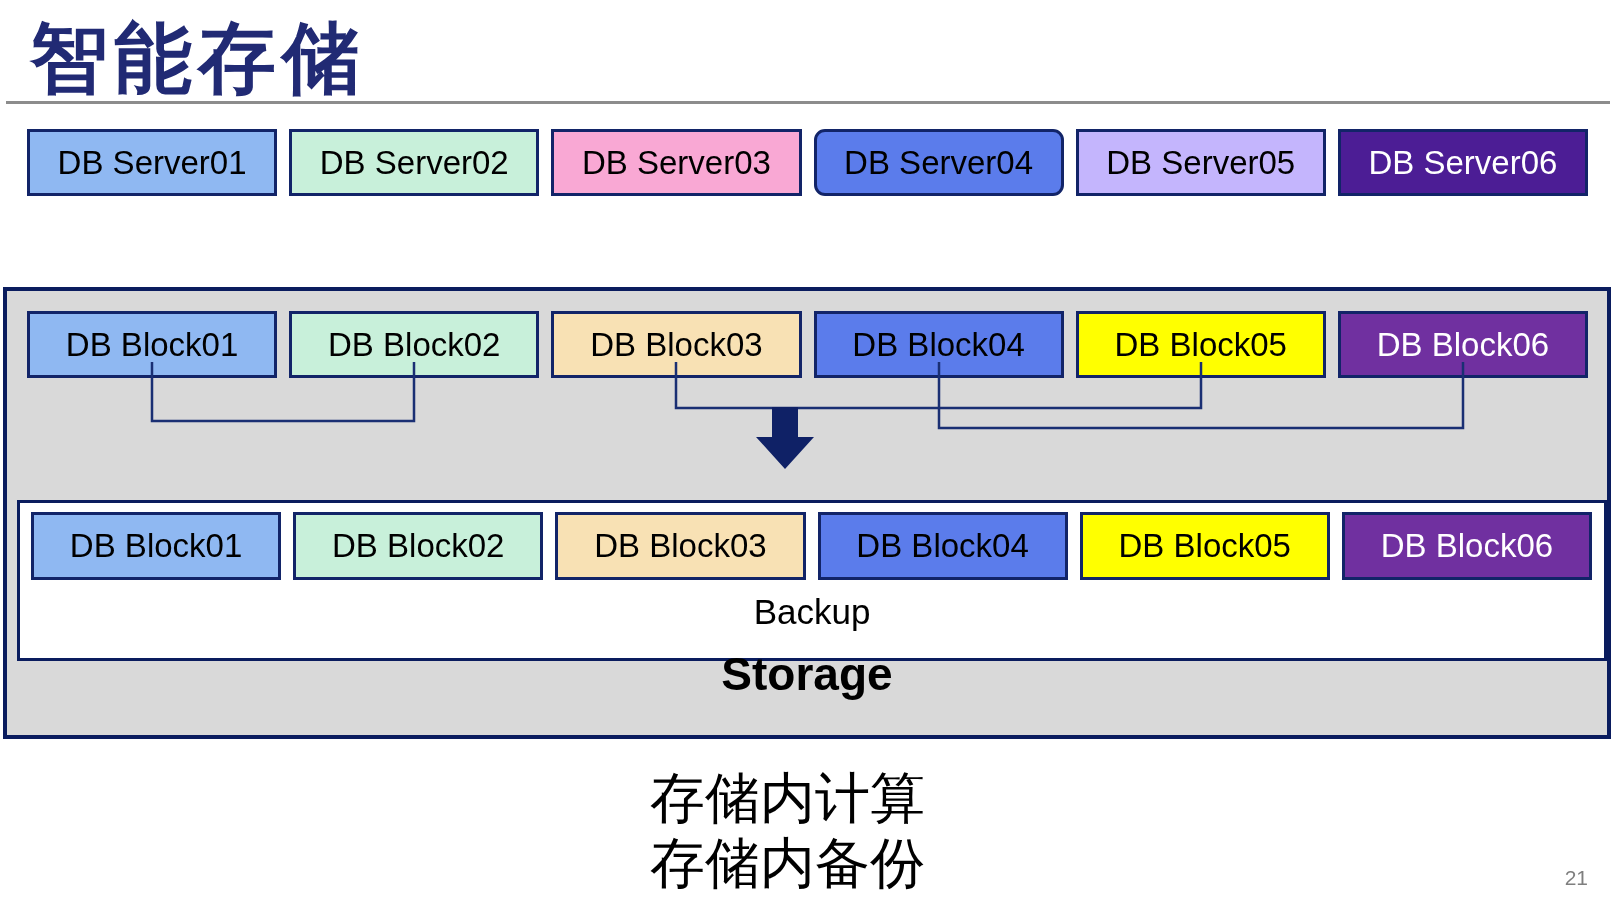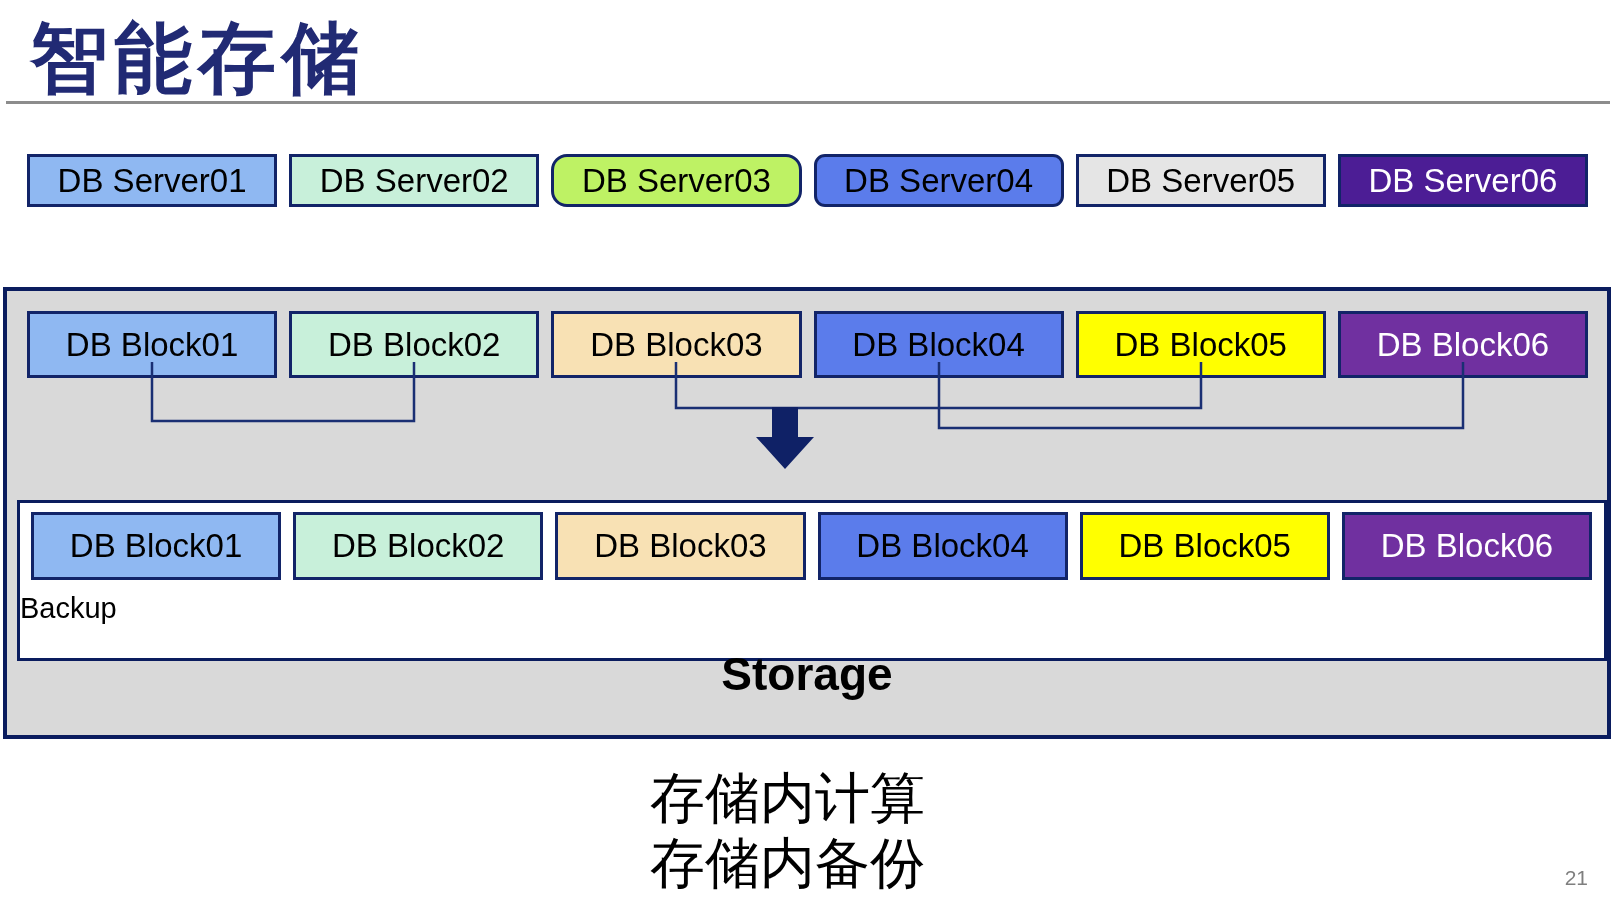--- a/index.html
+++ b/index.html
@@ -32,35 +32,35 @@
     position:absolute;display:grid;
     grid-template-columns:repeat(6,1fr);gap:12px;
     width:1561px;
   }
   .row .box{
     border:3px solid var(--boxborder);
     box-sizing:border-box;
     display:flex;align-items:center;justify-content:center;
     font-size:33px;white-space:nowrap;overflow:hidden;
   }
-  .servers{left:27px;top:154px;height:53px}
+  .servers{left:27px;top:129px;height:67px}
   .blocks-top{left:20px;top:20px;height:67px}   
   .blocks-backup{left:11px;top:9px;height:68px} 
 
   .storage-container{
     position:absolute;left:3px;top:271px;width:1608px;height:452px;
     background:var(--grayfill);border:4px solid var(--darknavy);box-sizing:border-box;margin-top:16px;
   }
   .backup-box{
     position:absolute;left:10px;top:209px;width:1590px;height:161px;
     background:#ffffff;border:3px solid var(--darknavy);box-sizing:border-box;
   }
   .backup-label{
     position:absolute;left:0;top:89px;width:100%;
-    font-size:29px;color:#000;
+    text-align:center;font-size:35px;color:#000;
   }
   .storage-label{
     position:absolute;left:0;top:356px;width:100%;
     text-align:center;font-size:46px;font-weight:bold;color:#000;
   }
 
   .connector-layer{
     position:absolute;left:0;top:0;width:1620px;height:910px;
     pointer-events:none;
   }
@@ -80,23 +80,23 @@
 <body>
 
 <div class="slide">
 
   <h1 class="title">智能存储</h1>
   <div class="title-rule"></div>
 
   <div class="row servers" id="server-row">
       <div class="box" style="background: rgb(143, 184, 242); color: rgb(0, 0, 0);">DB Server01</div>
       <div class="box" style="background: rgb(200, 240, 218); color: rgb(0, 0, 0);">DB Server02</div>
-      <div class="box" style="background: #bef264; color: rgb(0, 0, 0); border-radius: 16px;">DB Server03</div>
+      <div class="box" style="background: #f9a8d4; color: rgb(0, 0, 0);">DB Server03</div>
       <div class="box" style="background: rgb(91, 124, 235); color: rgb(0, 0, 0); border-radius: 11px;">DB Server04</div>
-      <div class="box" style="background: #e5e5e5; color: rgb(0, 0, 0);">DB Server05</div>
+      <div class="box" style="background: #c4b5fd; color: rgb(0, 0, 0);">DB Server05</div>
       <div class="box" style="background: #4c1d95; color: rgb(255, 255, 255);">DB Server06</div>
     </div>
 
   <div class="storage-container">
     <div class="row blocks-top" id="top-block-row">
         <div class="box" style="background: rgb(143, 184, 242); color: rgb(0, 0, 0);">DB Block01</div>
         <div class="box" style="background: rgb(200, 240, 218); color: rgb(0, 0, 0);">DB Block02</div>
         <div class="box" style="background: rgb(248, 225, 180); color: rgb(0, 0, 0);">DB Block03</div>
         <div class="box" style="background: rgb(91, 124, 235); color: rgb(0, 0, 0);">DB Block04</div>
         <div class="box" style="background: rgb(255, 255, 0); color: rgb(0, 0, 0);">DB Block05</div>

